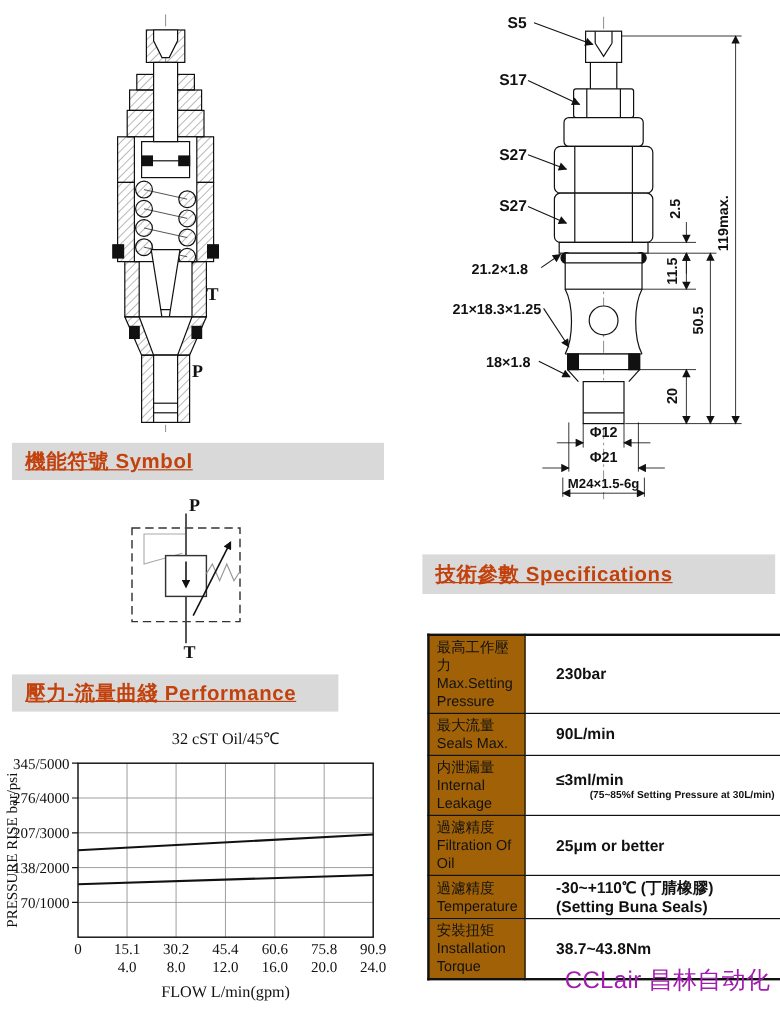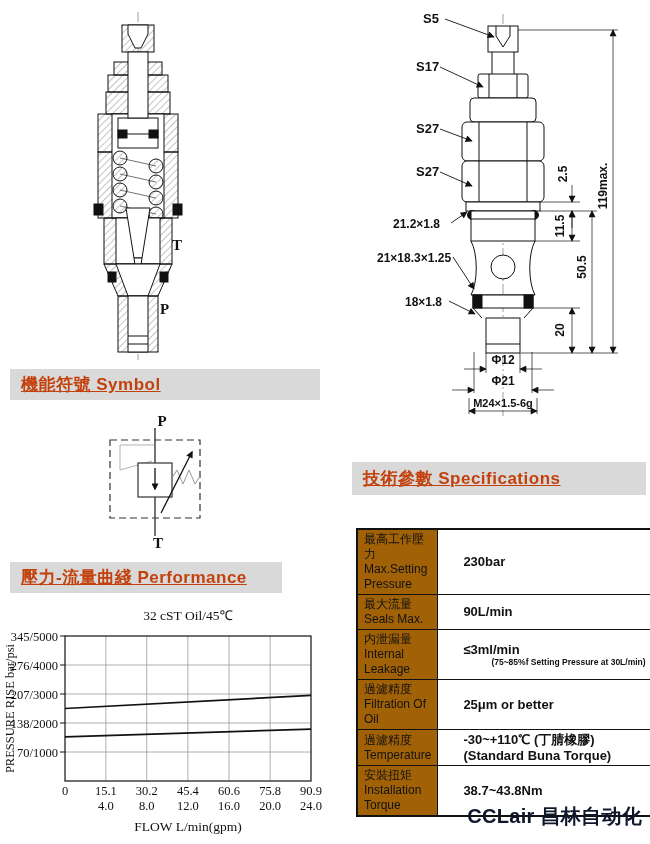--- a/index.html
+++ b/index.html
@@ -13,21 +13,21 @@
     line-height:31px;padding-left:11px;letter-spacing:.5px;box-sizing:border-box;text-decoration:underline;
   }
   svg text{fill:#111;}
   .sans-b{font-family:"Liberation Sans",sans-serif;font-weight:bold;}
   .serif{font-family:"Liberation Serif",serif;}
   #specs-table{border-collapse:collapse;border:2px solid #111;width:290px;}
   #specs-table td{border:1px solid #111;padding:2px 6px;vertical-align:middle;}
   #specs-table td.k{background:#a16207;width:146px;font-weight:normal;font-size:12px;line-height:1.25;}
   #specs-table td.v{font-weight:bold;font-size:13px;line-height:1.2;padding-left:25px;}
   #specs-table .small{font-size:8.5px;font-weight:bold;white-space:nowrap;margin-left:28px;}
-  #logo{font-weight:bold;font-size:20px;color:#0f172a;text-align:right;letter-spacing:.3px;}
+  #logo{font-weight:normal;font-size:20px;color:#a21caf;text-align:right;letter-spacing:.3px;}
 </style>
 </head>
 <body>
 
 <svg class="abs" style="left:70px;top:0;" width="175" height="365" viewBox="0 0 175 365">
   <defs>
     <pattern id="hatch" width="5" height="5" patternUnits="userSpaceOnUse" patternTransform="rotate(45)">
       <line x1="0" y1="0" x2="0" y2="5" stroke="#555" stroke-width="0.7"></line>
     </pattern>
   </defs>
@@ -294,21 +294,21 @@
           <div>25μm or better</div>
         </td>
       </tr>
       <tr>
         <td class="k">
           <div>過濾精度</div>
           <div>Temperature</div>
         </td>
         <td class="v">
           <div>-30~+110℃ (丁腈橡膠)</div>
-          <div>(Standard Buna Torque)</div>
+          <div>(Setting Buna Seals)</div>
         </td>
       </tr>
       <tr>
         <td class="k">
           <div>安裝扭矩</div>
           <div>Installation Torque</div>
         </td>
         <td class="v">
           <div>38.7~43.8Nm</div>
         </td>

